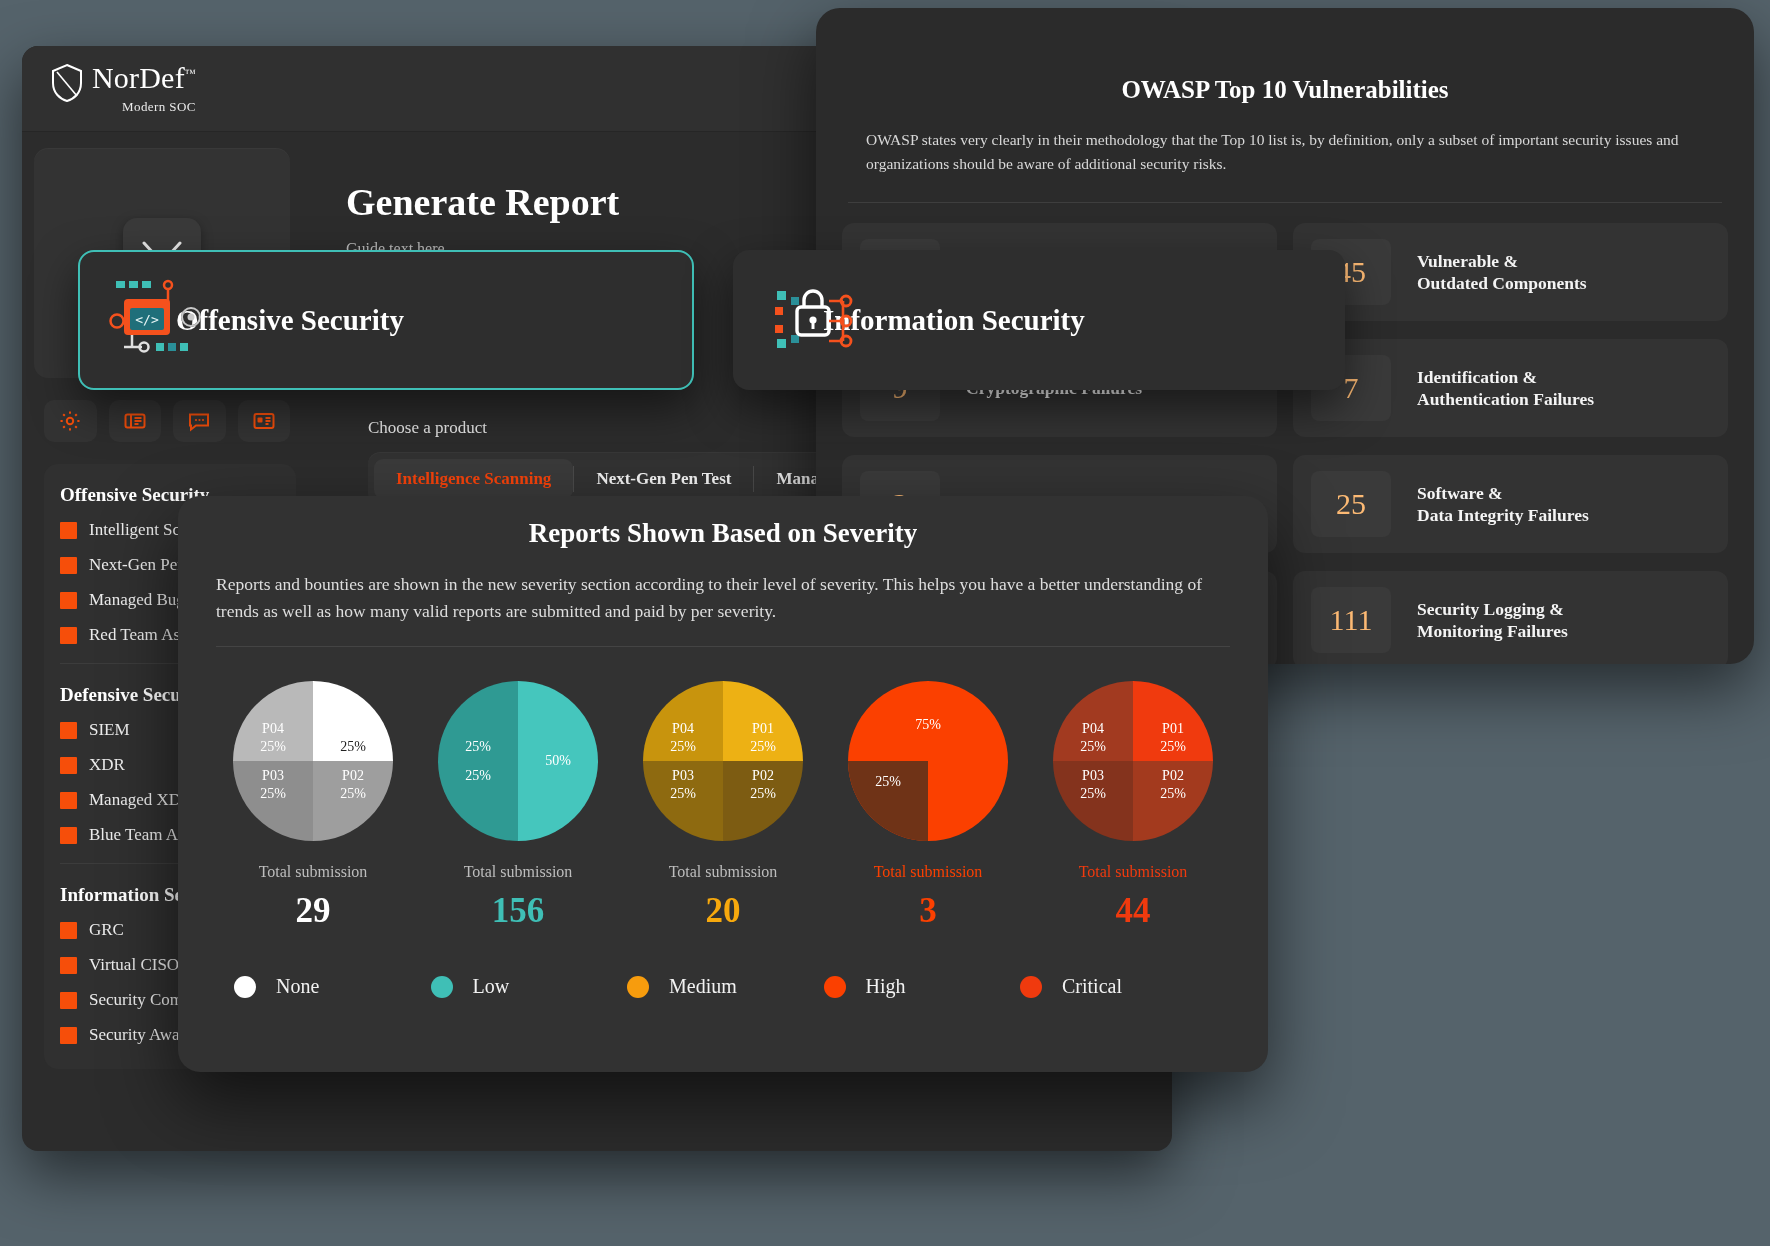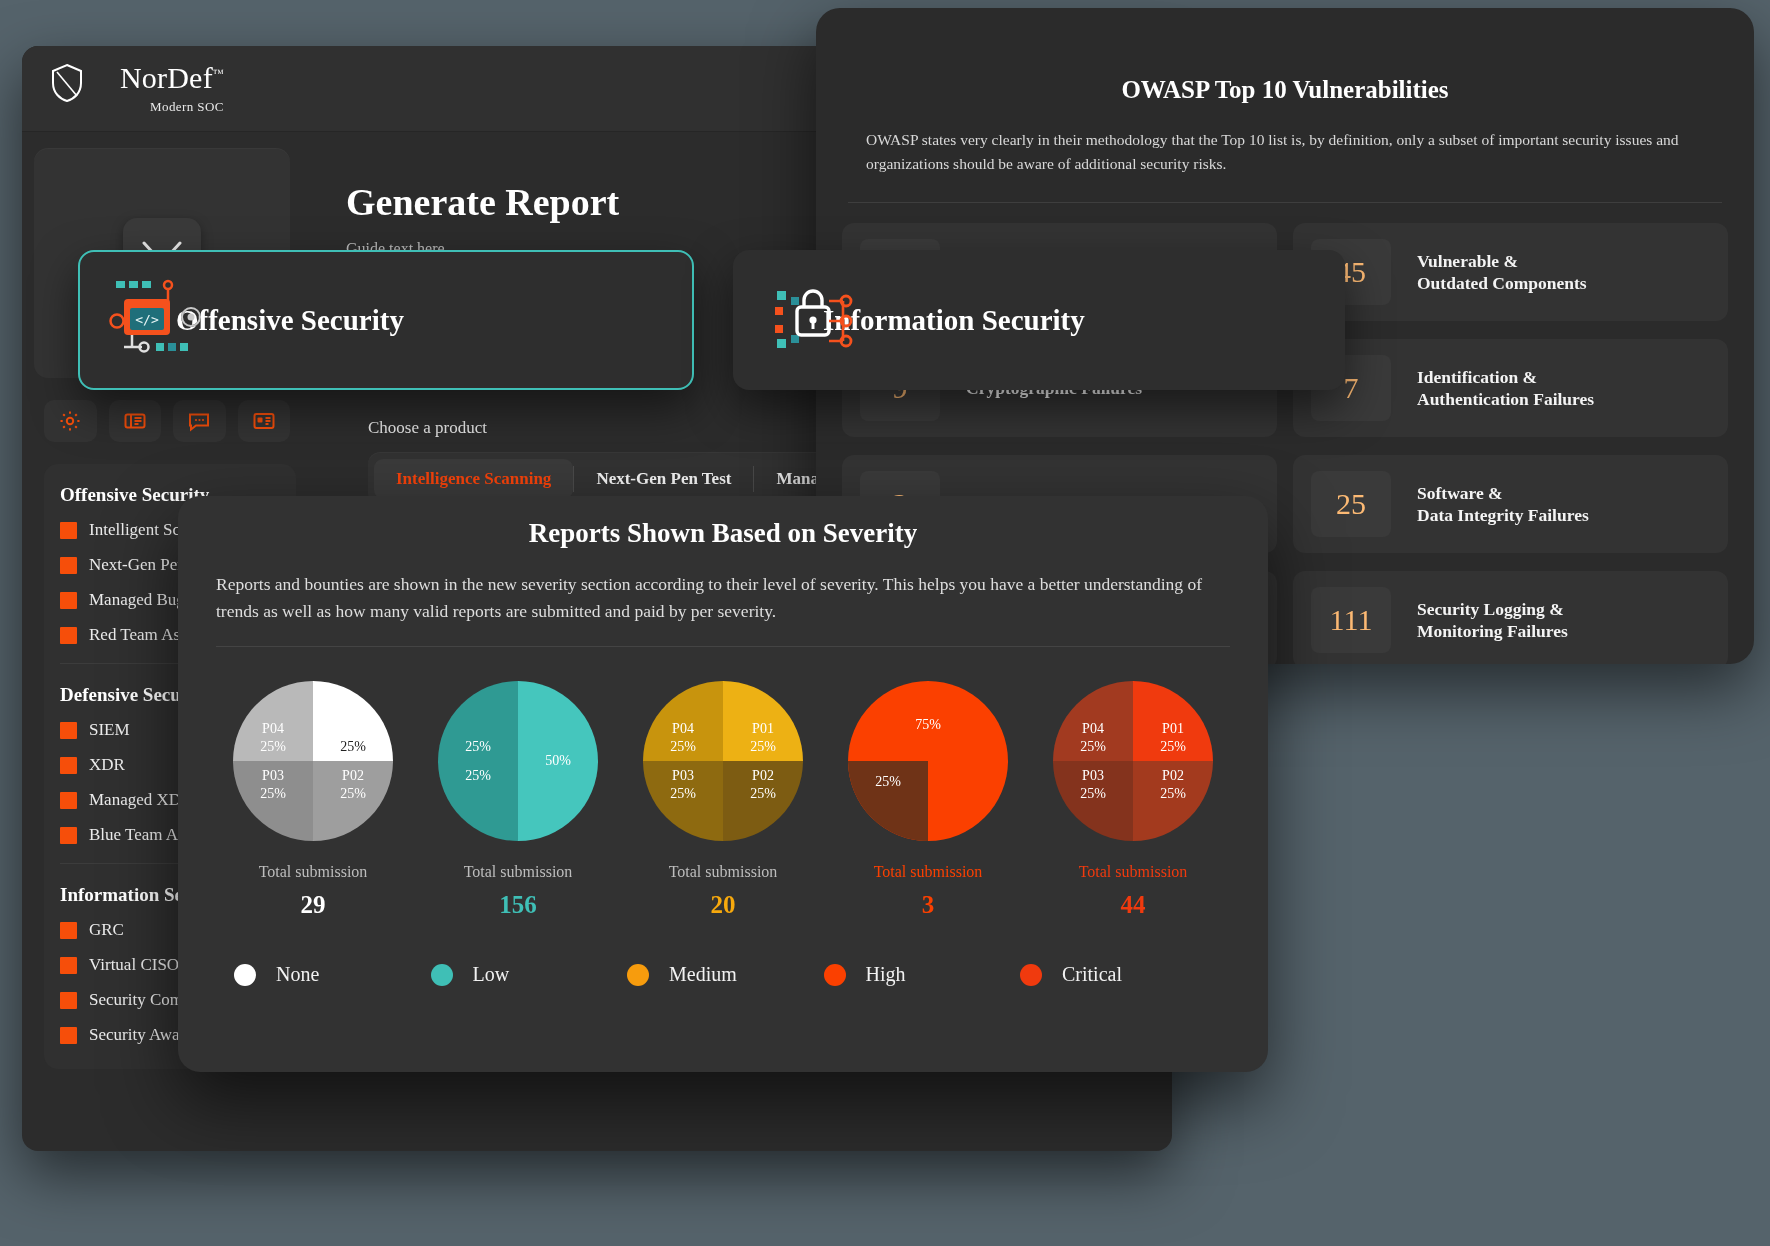--- a/index.html
+++ b/index.html
@@ -21,21 +21,21 @@
     overflow: hidden;
   }
   .app-header {
     height: 86px; background: #303030;
     display: flex; align-items: center;
     padding-left: 28px;
     border-bottom: 1px solid #262626;
   }
   .logo-row { display: flex; align-items: flex-start; gap: 8px; }
   .shield-icon { width: 34px; height: 40px; display: block; }
-  .logo-text { display: flex; flex-direction: column; margin-left: 28px; }
+  .logo-text { display: flex; flex-direction: column; }
   .logo-name {
     font-size: 30px; color: #fff; line-height: 1;
     letter-spacing: .2px; position: relative; white-space: nowrap;
   }
   .logo-tm { font-size: 11px; vertical-align: super; }
   .logo-sub {
     font-size: 13px; color: #eaeaea; text-align: right;
     margin-top: 6px; letter-spacing: .4px;
   }
 
@@ -172,21 +172,21 @@
   .q.bl .q-lbl, .q.br .q-lbl { top: 6px; }
   .pie-half-r { position: absolute; right: 0; top: 0; width: 50%; height: 100%; }
   .half-lbl {
     position: absolute; width: 100%; text-align: center; top: 50%;
     transform: translateY(-50%); font-size: 14px;
   }
   .big-lbl {
     position: absolute; font-size: 14px; color: #fff;
   }
   .pie-caption { font-size: 16px; margin-top: 22px; }
-  .pie-total { font-size: 25px; font-weight: bold; margin-top: 10px; }
+  .pie-total { font-size: 35px; font-weight: bold; margin-top: 10px; }
   .legend {
     display: flex; justify-content: space-between;
     margin: 44px 22px 0 22px;
   }
   .lg { display: flex; align-items: center; gap: 20px; width: 192px; }
   .lg-dot { width: 22px; height: 22px; border-radius: 50%; flex: none; }
   .lg-txt { font-size: 20px; color: #f2f2f2; }
 </style>
 </head>
 <body>

